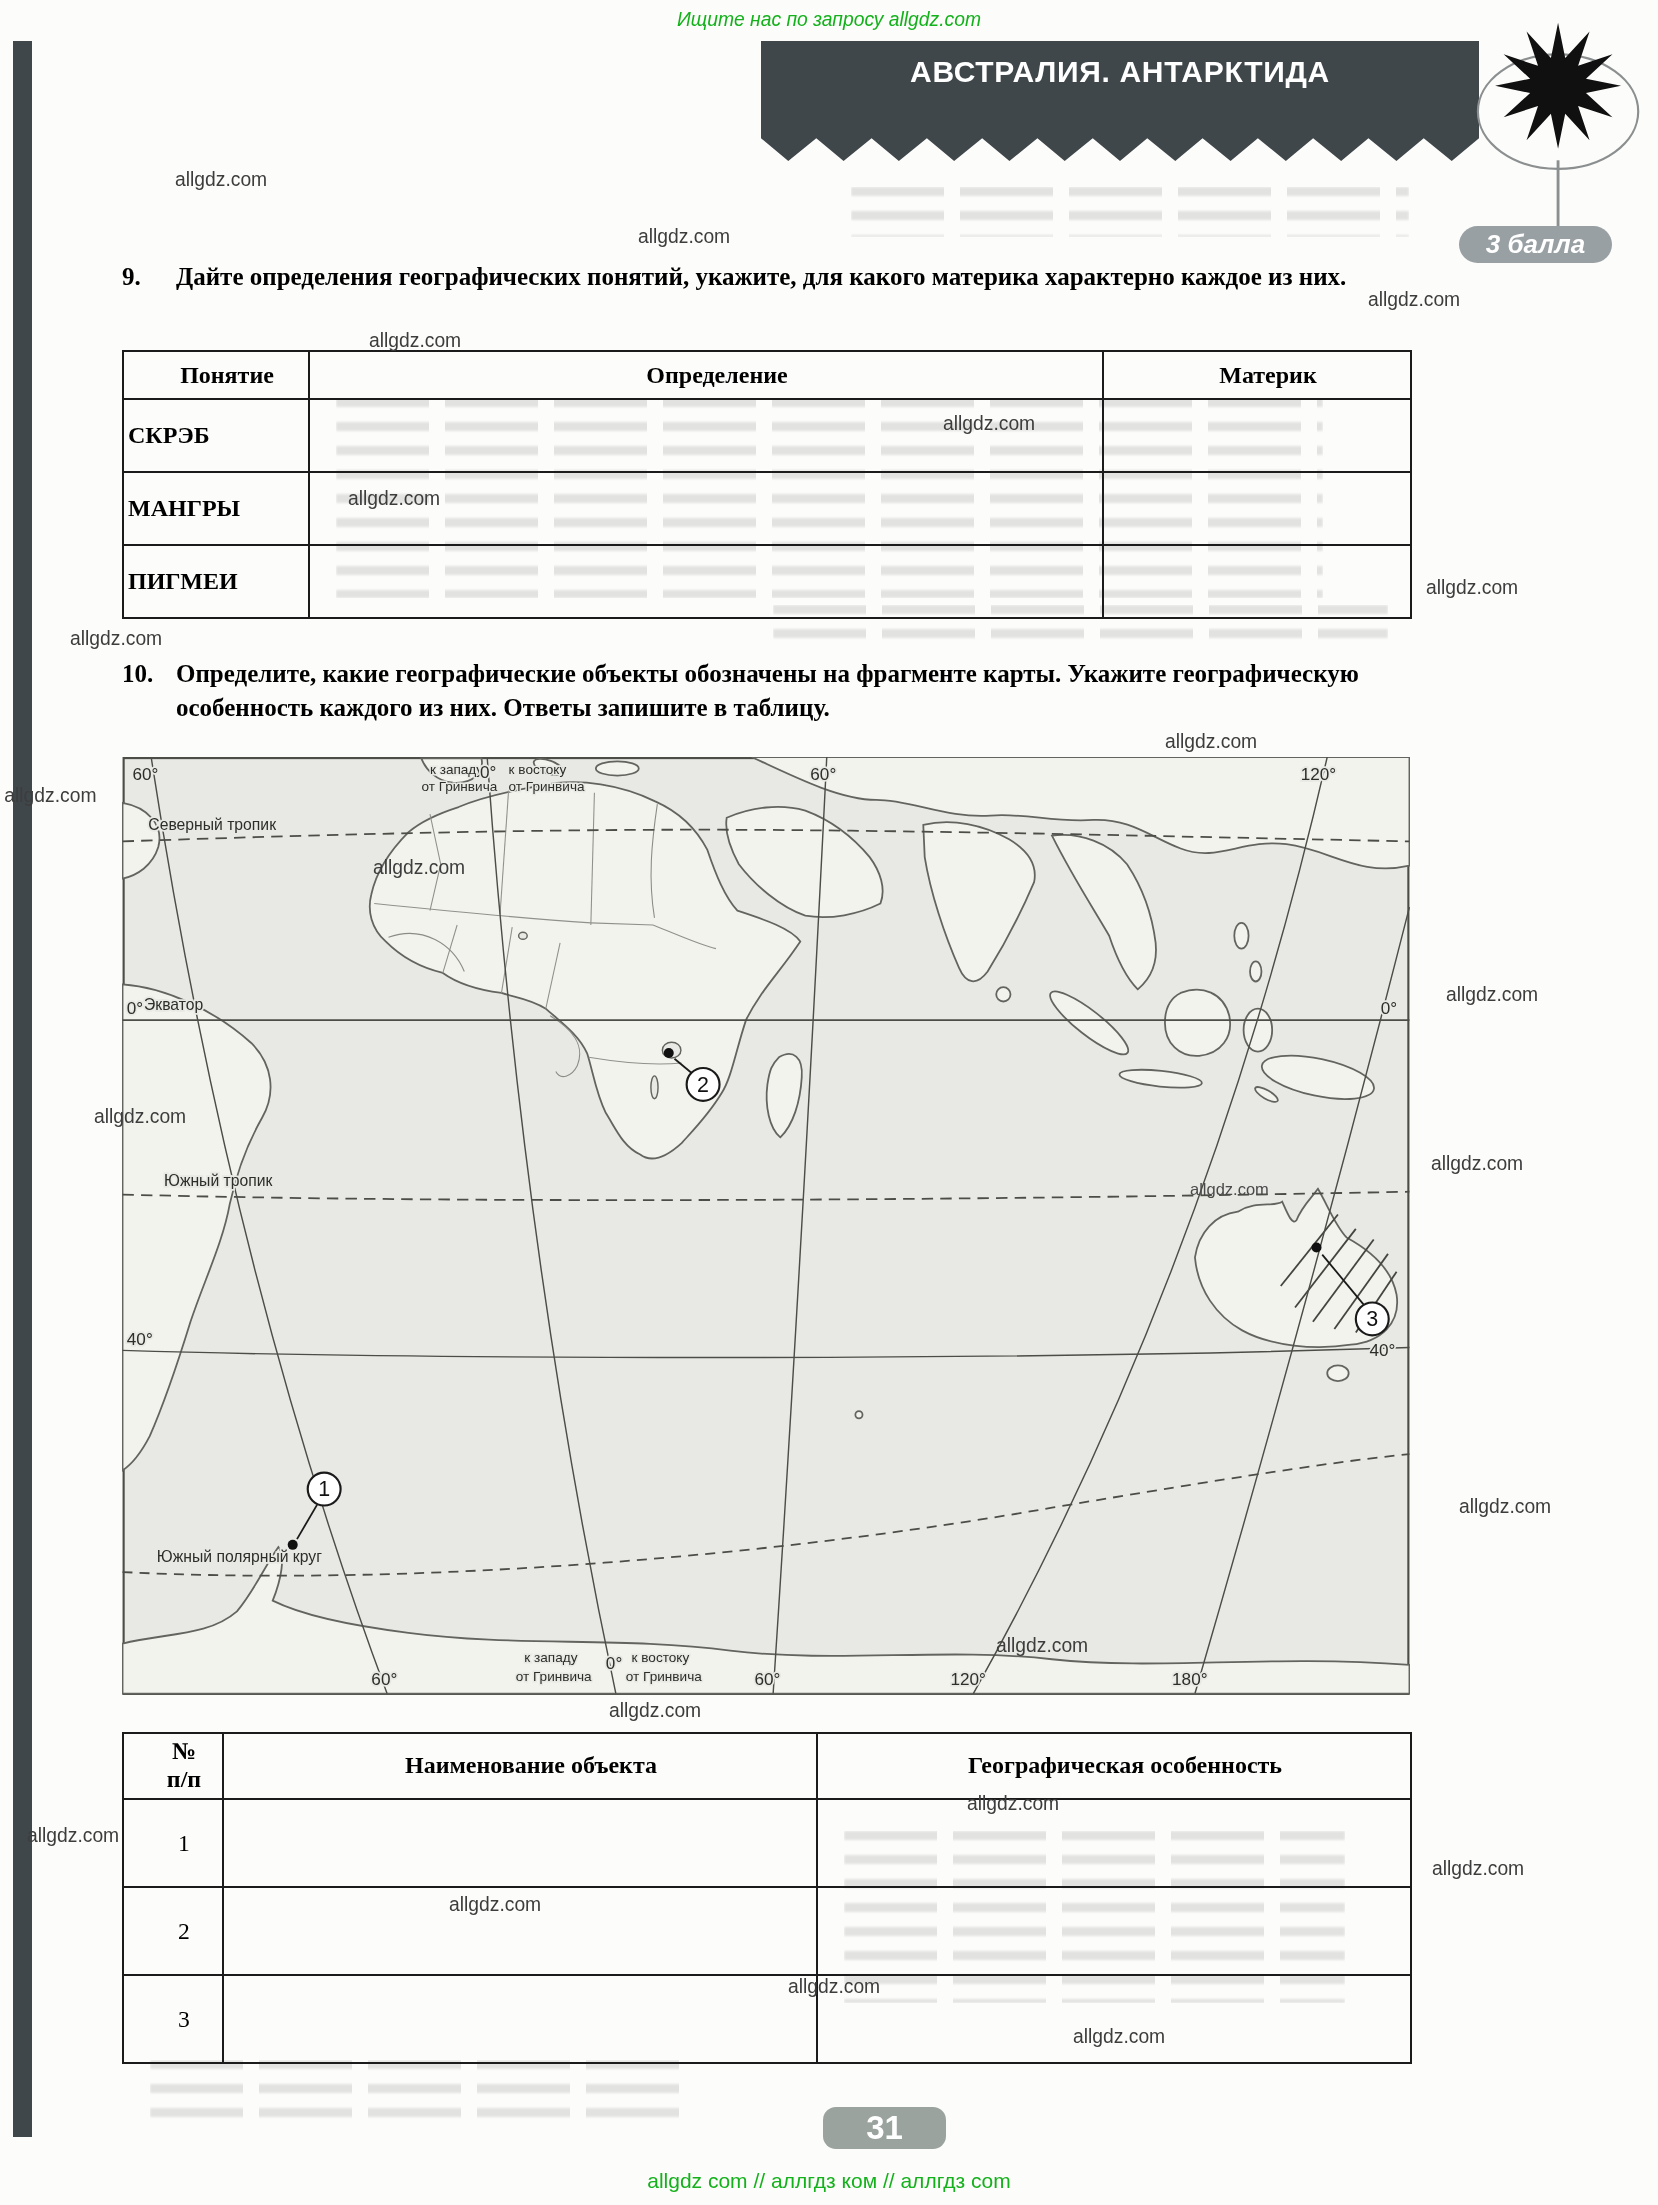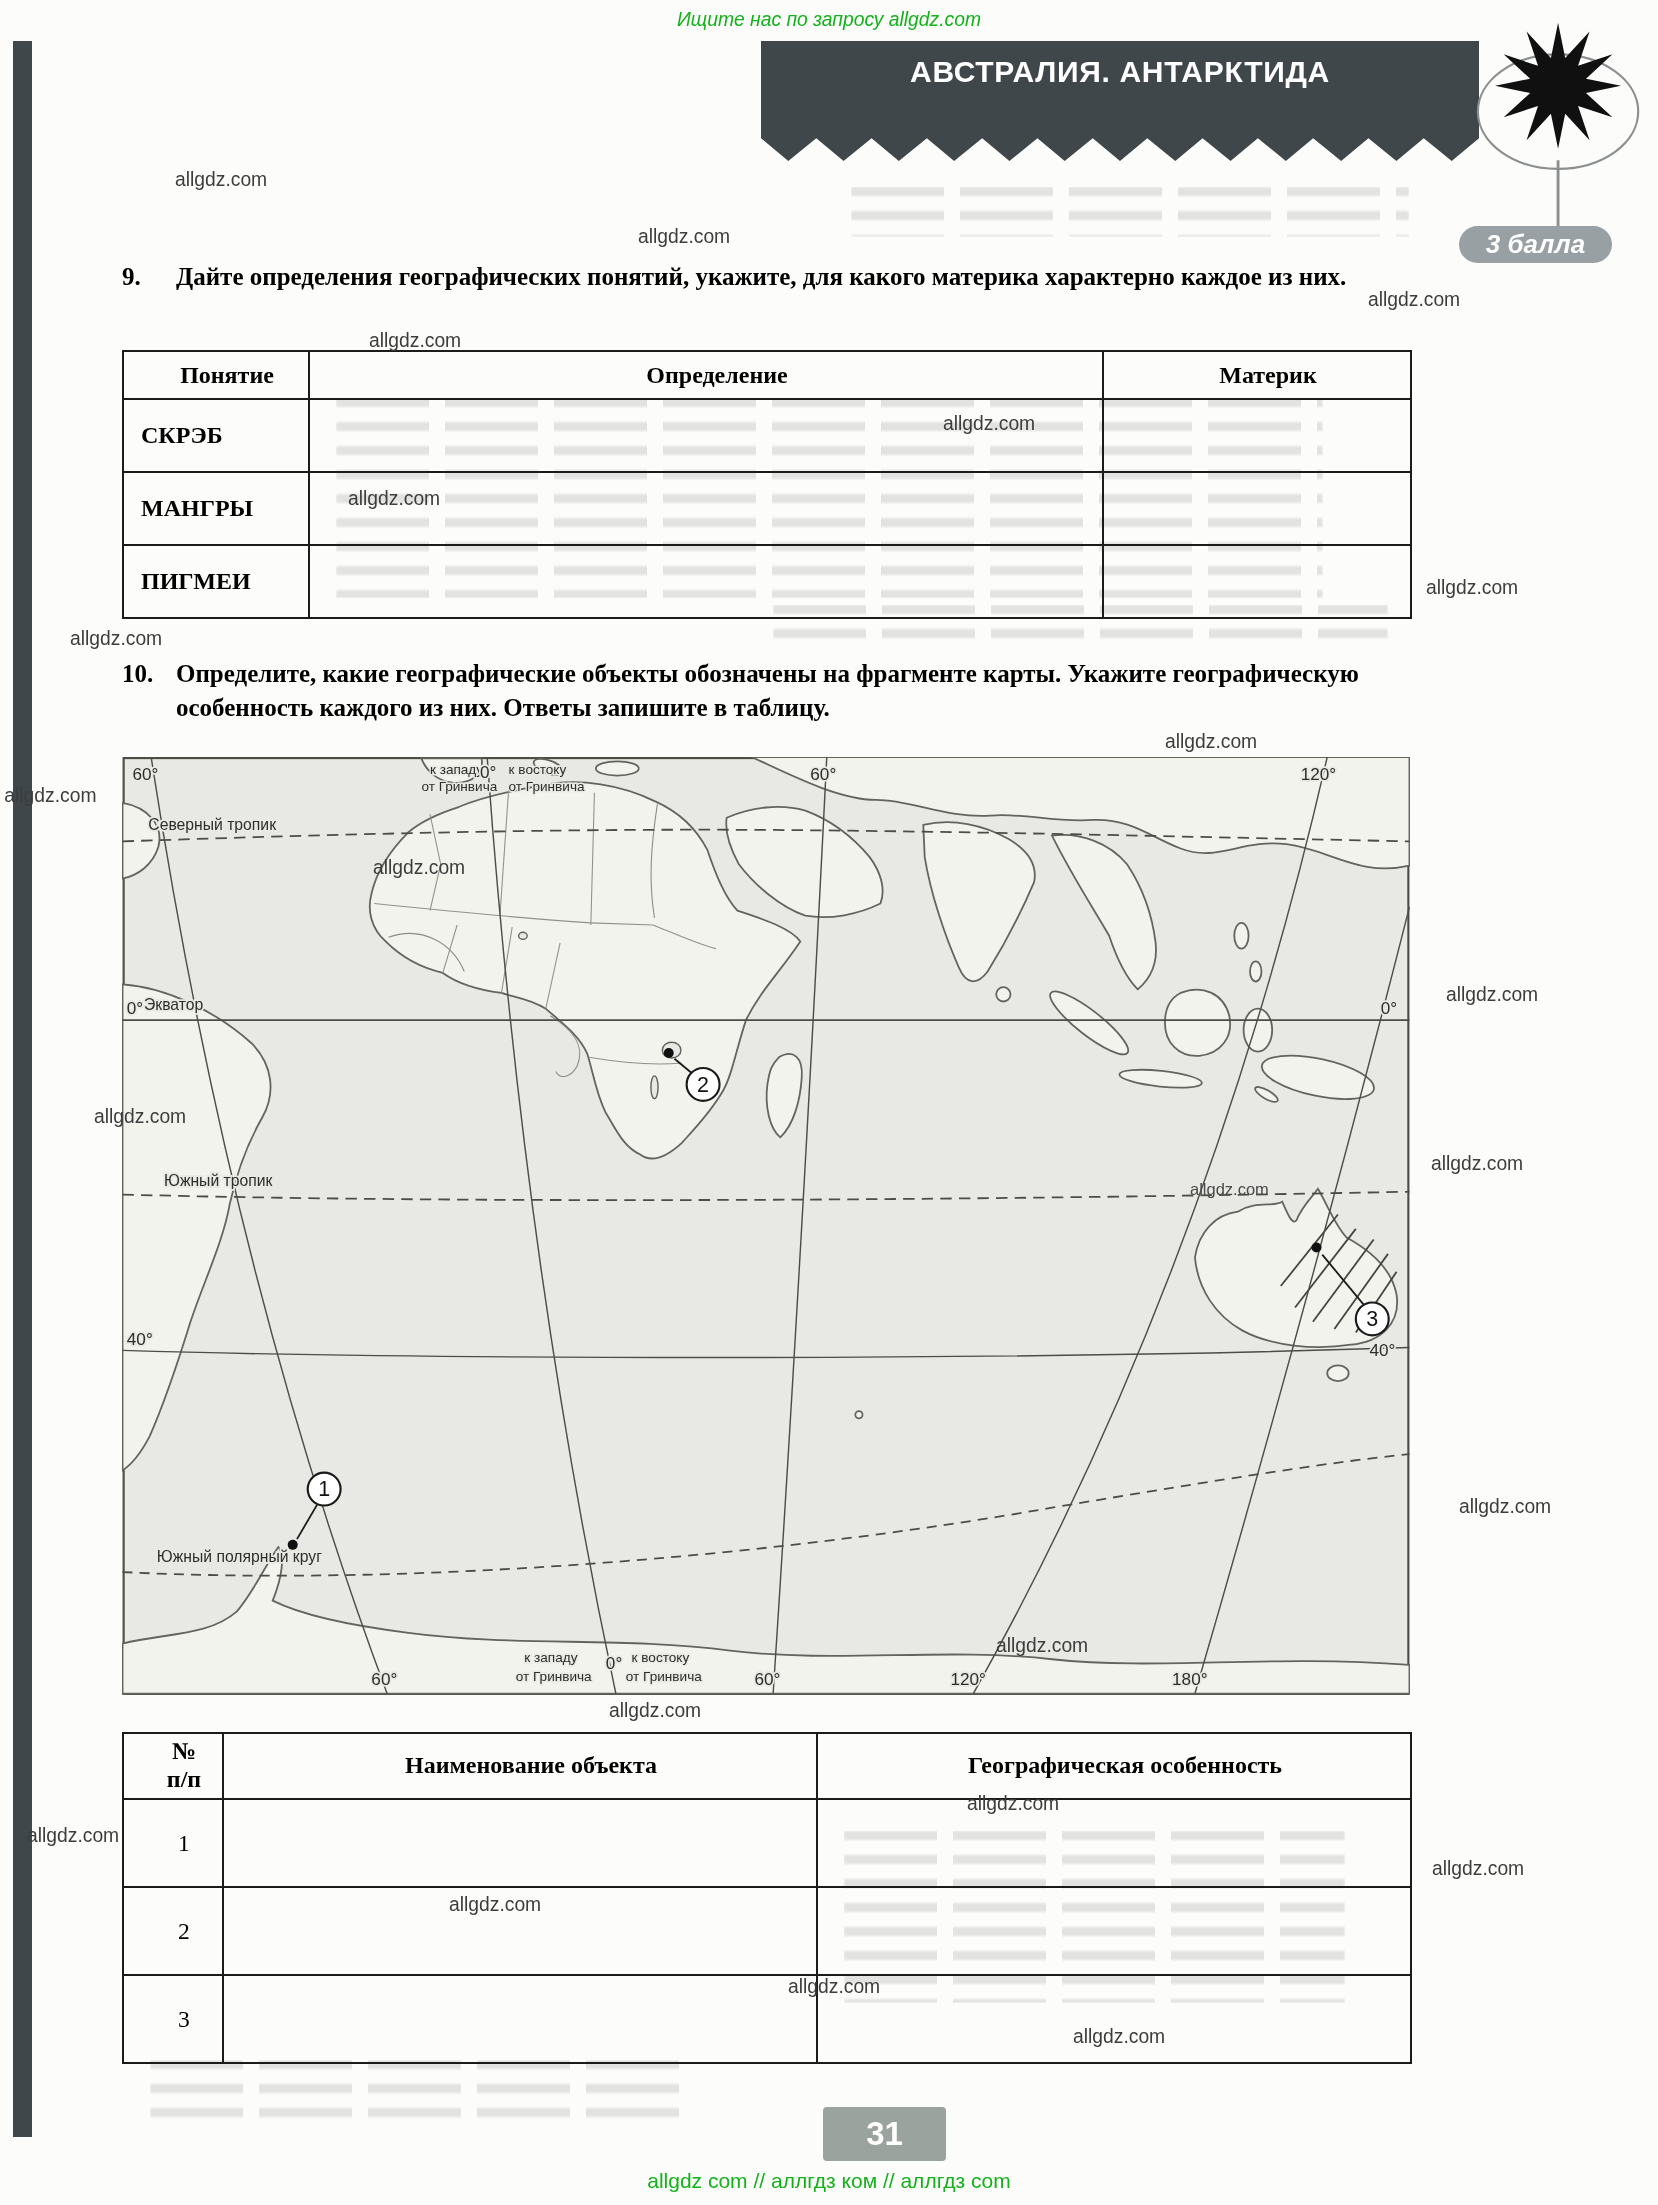--- a/index.html
+++ b/index.html
@@ -31,41 +31,41 @@
   .q9{top:260px;}
   .q10{top:657px;}
   .qnum{width:54px;flex:none;}
 
   table.tbl{position:absolute;left:122px;border-collapse:collapse;
     font-family:"Liberation Serif",serif;table-layout:fixed;background:transparent;}
   table.tbl th,table.tbl td{border:2.1px solid #1b1b1b;vertical-align:middle;padding-left:23px;}
   .t1{top:350px;width:1288px;}
   .t1 th{height:44px;font-size:24px;font-weight:bold;text-align:center;}
   .t1 td{height:69px;}
-  .t1 td.term{font-weight:bold;font-size:24px;padding-left:17px;text-align:left;}
+  .t1 td.term{font-weight:bold;font-size:24px;padding-left:4px;text-align:left;}
 
   .t2{top:1732px;width:1288px;}
   .t2 th{height:62px;font-size:24px;font-weight:bold;text-align:center;line-height:1.15;}
   .t2 td{height:84px;}
   .t2 td.rownum{text-align:center;font-size:23.6px;}
 
   .map-box{position:absolute;left:122px;top:757px;width:1288px;height:938px;}
   .map-box svg{display:block;}
 
   .mlbl{font-family:"Liberation Sans",sans-serif;font-size:22px;fill:#2d2e29;
     paint-order:stroke;stroke:#e8e9e4;stroke-width:5px;}
   .mdeg{font-family:"Liberation Sans",sans-serif;font-size:24px;fill:#2d2e29;
     paint-order:stroke;stroke:#e8e9e4;stroke-width:5px;}
   .msm{font-family:"Liberation Sans",sans-serif;font-size:19px;fill:#2d2e29;
     paint-order:stroke;stroke:#e8e9e4;stroke-width:4px;}
   .mnum{font-family:"Liberation Sans",sans-serif;font-size:30px;fill:#111;text-anchor:middle;}
 
-  .pagenum{position:absolute;left:823px;top:2107px;width:123px;height:54px;background:#9aa39d;
+  .pagenum{position:absolute;left:823px;top:2107px;width:123px;height:42px;background:#9aa39d;
     color:#fff;font-weight:bold;font-size:33px;display:flex;align-items:center;justify-content:center;
-    border-radius:4px;}
+    border-radius:13px;}
 
   .wm{position:absolute;color:#3d3d3d;font-size:19.3px;white-space:nowrap;}
   .wm-s{font-size:16.5px;color:#4a4a4a;}
 
   .ghost{position:absolute;opacity:0.15;filter:blur(1.1px);pointer-events:none;
     background:repeating-linear-gradient(180deg,#555 0 8.6px,transparent 8.6px 24px);
     -webkit-mask-image:repeating-linear-gradient(90deg,#000 0 93px,transparent 93px 109px);
     mask-image:repeating-linear-gradient(90deg,#000 0 93px,transparent 93px 109px);}
 </style>
 </head>

